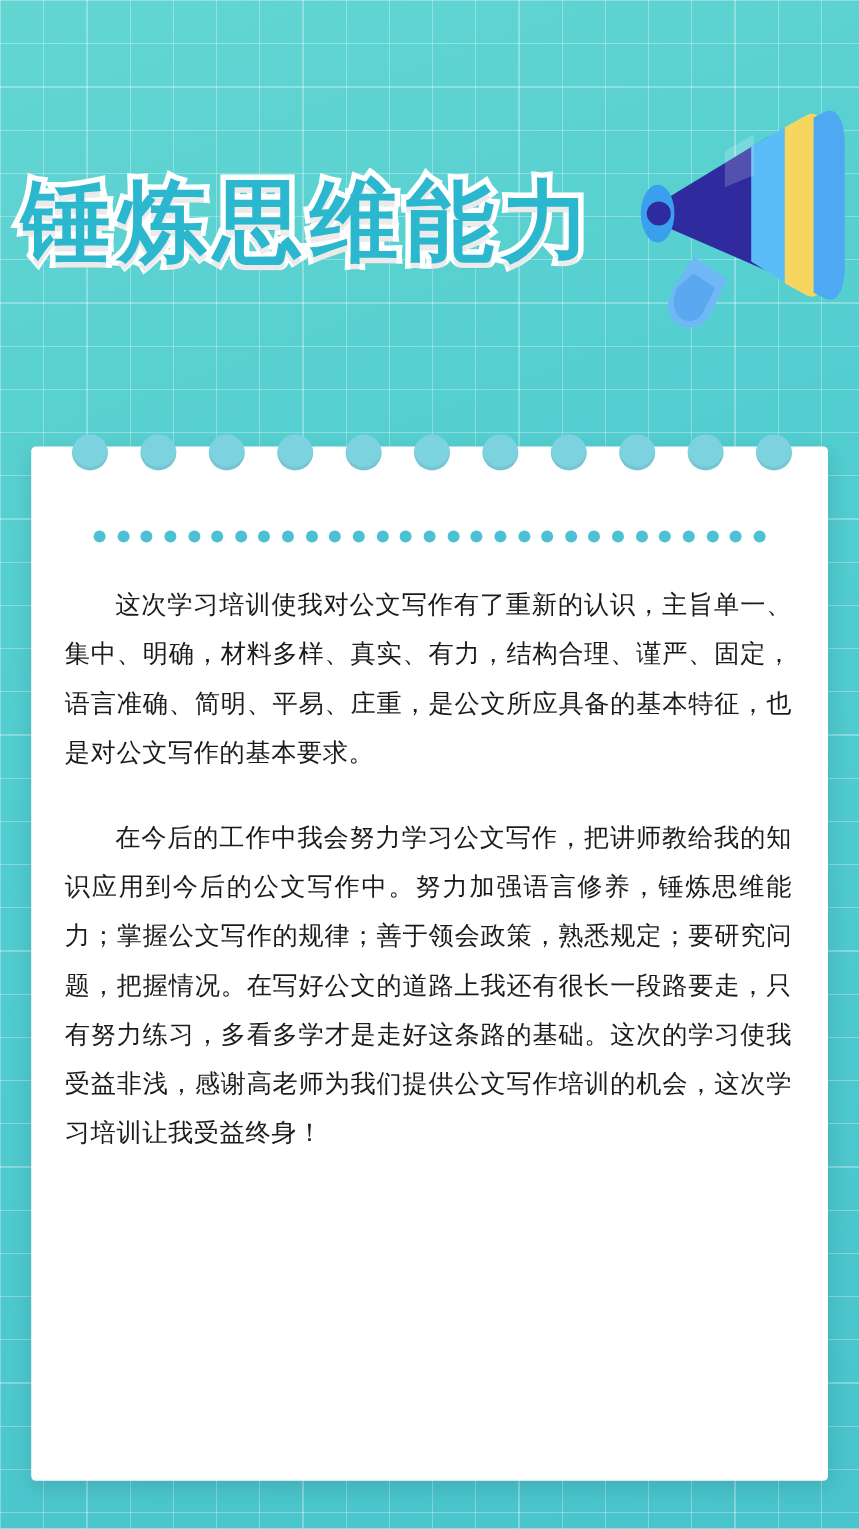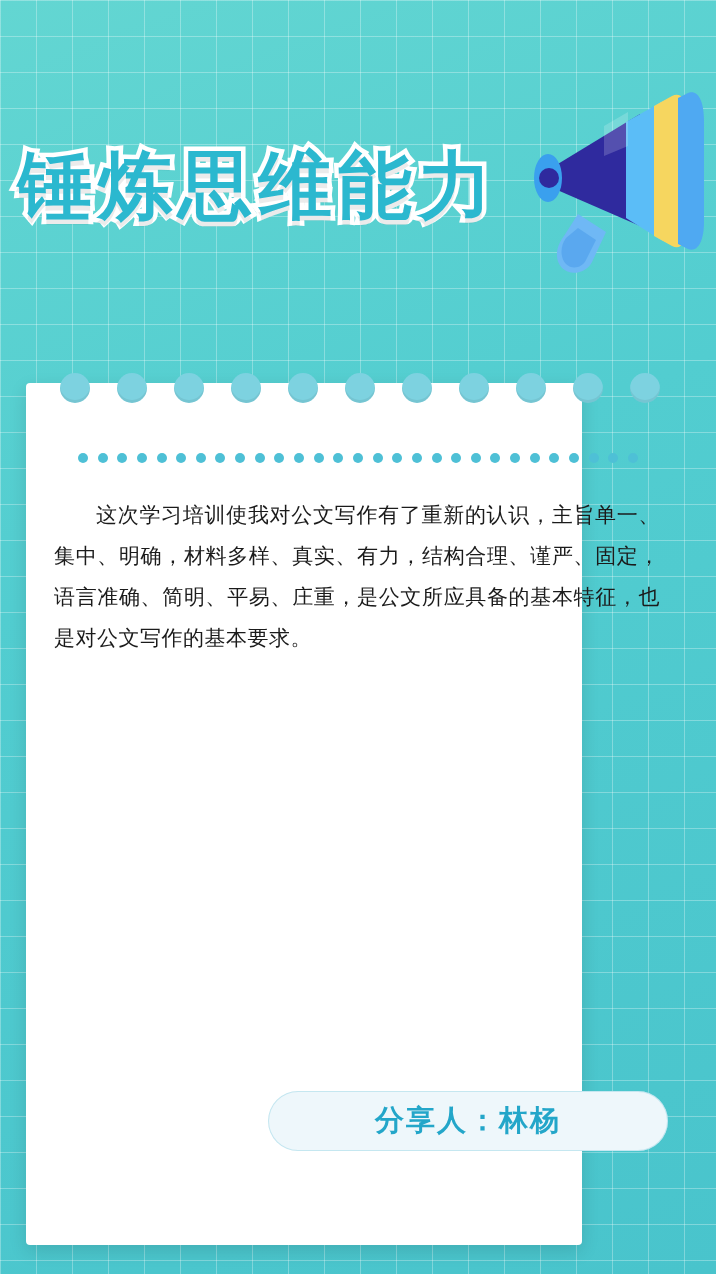--- a/index.html
+++ b/index.html
@@ -49,22 +49,22 @@
     right: 8px;
     top: 86px;
     width: 200px;
     height: 210px;
   }
 
   
   .paper {
     position: absolute;
     left: 26px;
-    top: 383px;
-    width: 556px;
+    top: 372px;
+    width: 664px;
     height: 862px;
     background: #ffffff;
     border-radius: 4px;
     box-shadow: 0 6px 18px rgba(0,0,0,0.12);
   }
   .binder-row {
     position: absolute;
     top: -10px;
     left: 34px;
     width: 600px;
@@ -211,20 +211,18 @@
       <span class="dot"></span>
       <span class="dot"></span>
       <span class="dot"></span>
       <span class="dot"></span>
       <span class="dot"></span>
       <span class="dot"></span>
     </div>
 
     <div class="body-text">
       <p>这次学习培训使我对公文写作有了重新的认识，主旨单一、集中、明确，材料多样、真实、有力，结构合理、谨严、固定，语言准确、简明、平易、庄重，是公文所应具备的基本特征，也是对公文写作的基本要求。</p>
+      <p>在今后的工作中我会努力学习公文写作，把讲师教给我的知识应用到今后的公文写作中。努力加强语言修养，锤炼思维能力；掌握公文写作的规律；善于领会政策，熟悉规定；要研究问题，把握情况。在写好公文的道路上我还有很长一段路要走，只有努力练习，多看多学才是走好这条路的基础。这次的学习使我受益非浅，感谢高老师为我们提供公文写作培训的机会，这次学习培训让我受益终身！</p>
     </div>
 
-    <div class="signature-pill">
-      <span class="signature-text">分享人：林杨</span>
-    </div>
 
   </div>
 </div>
 
 </body></html>

